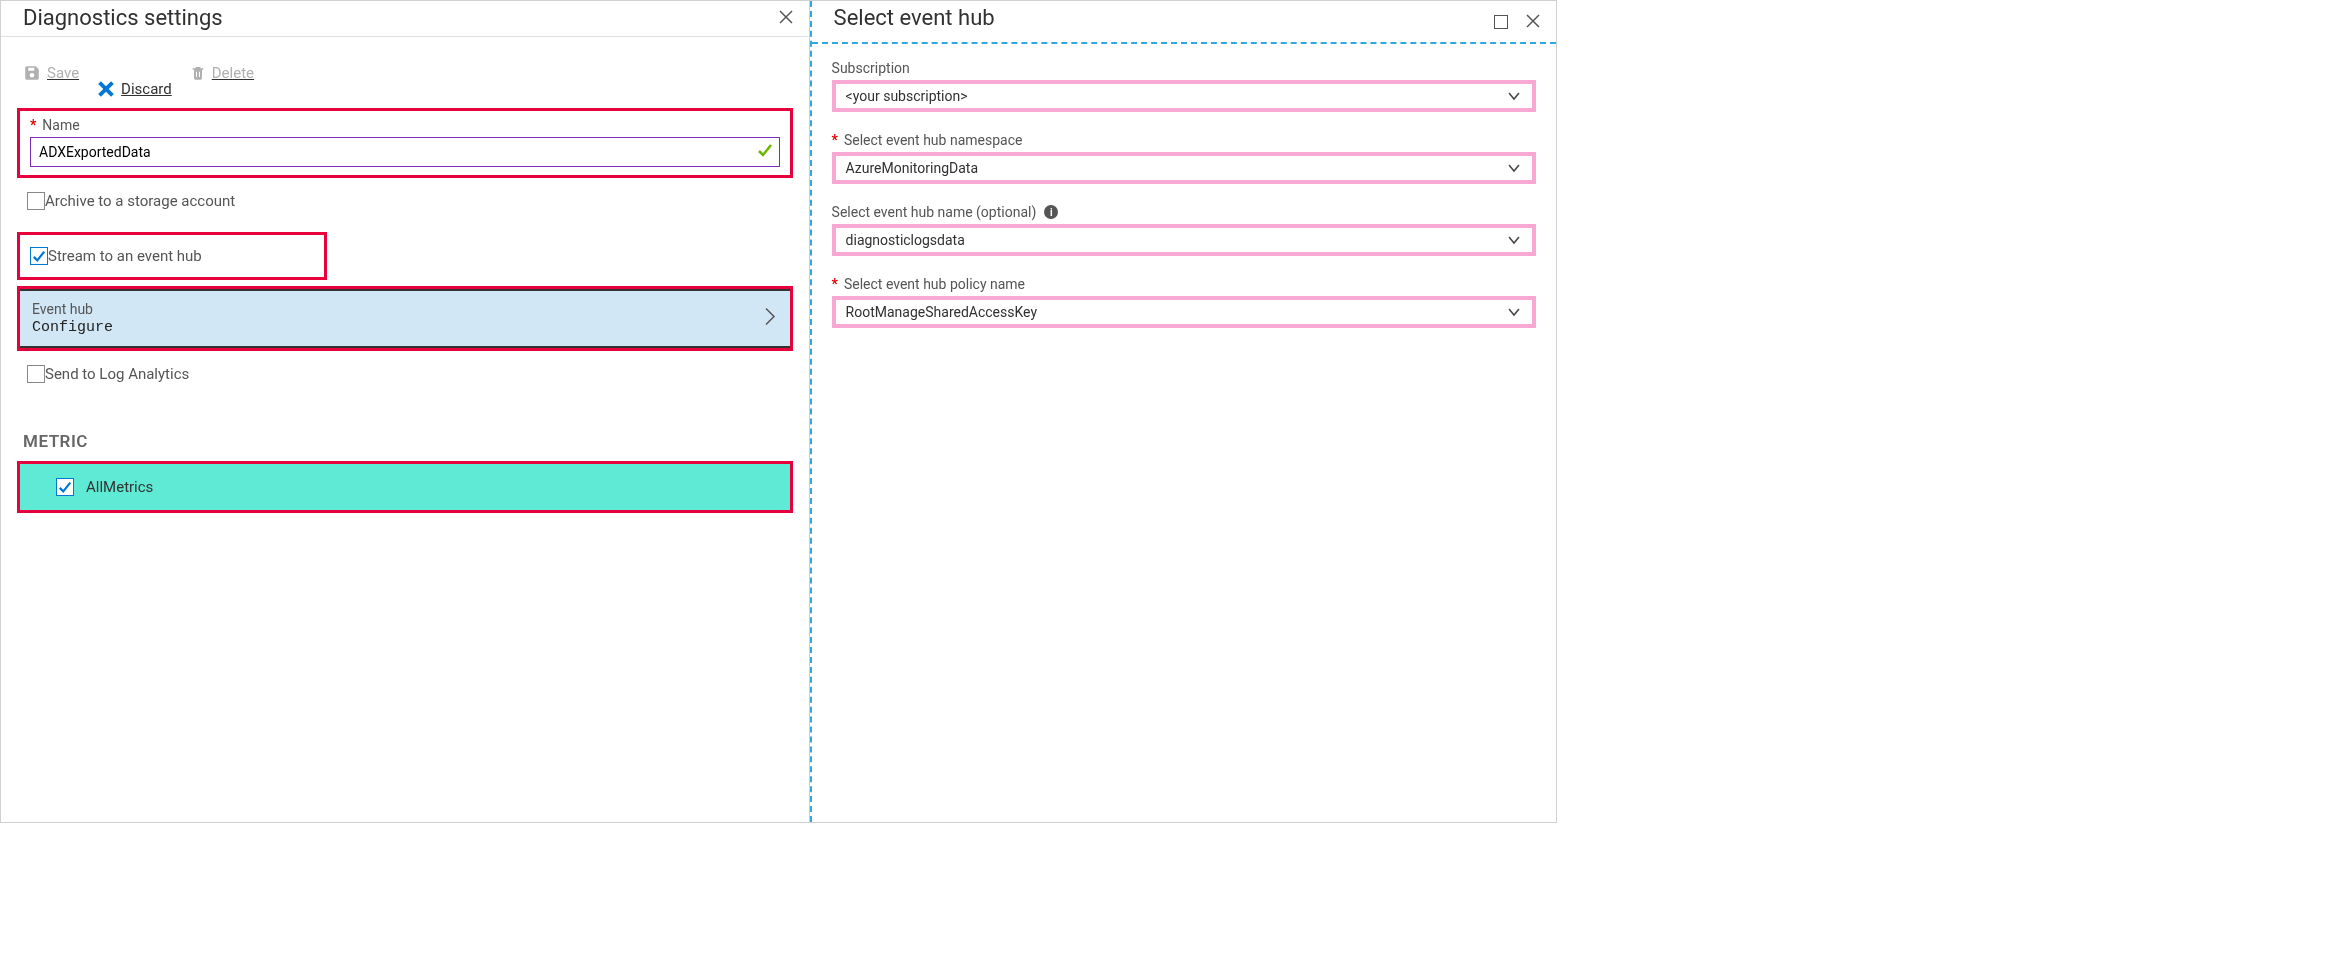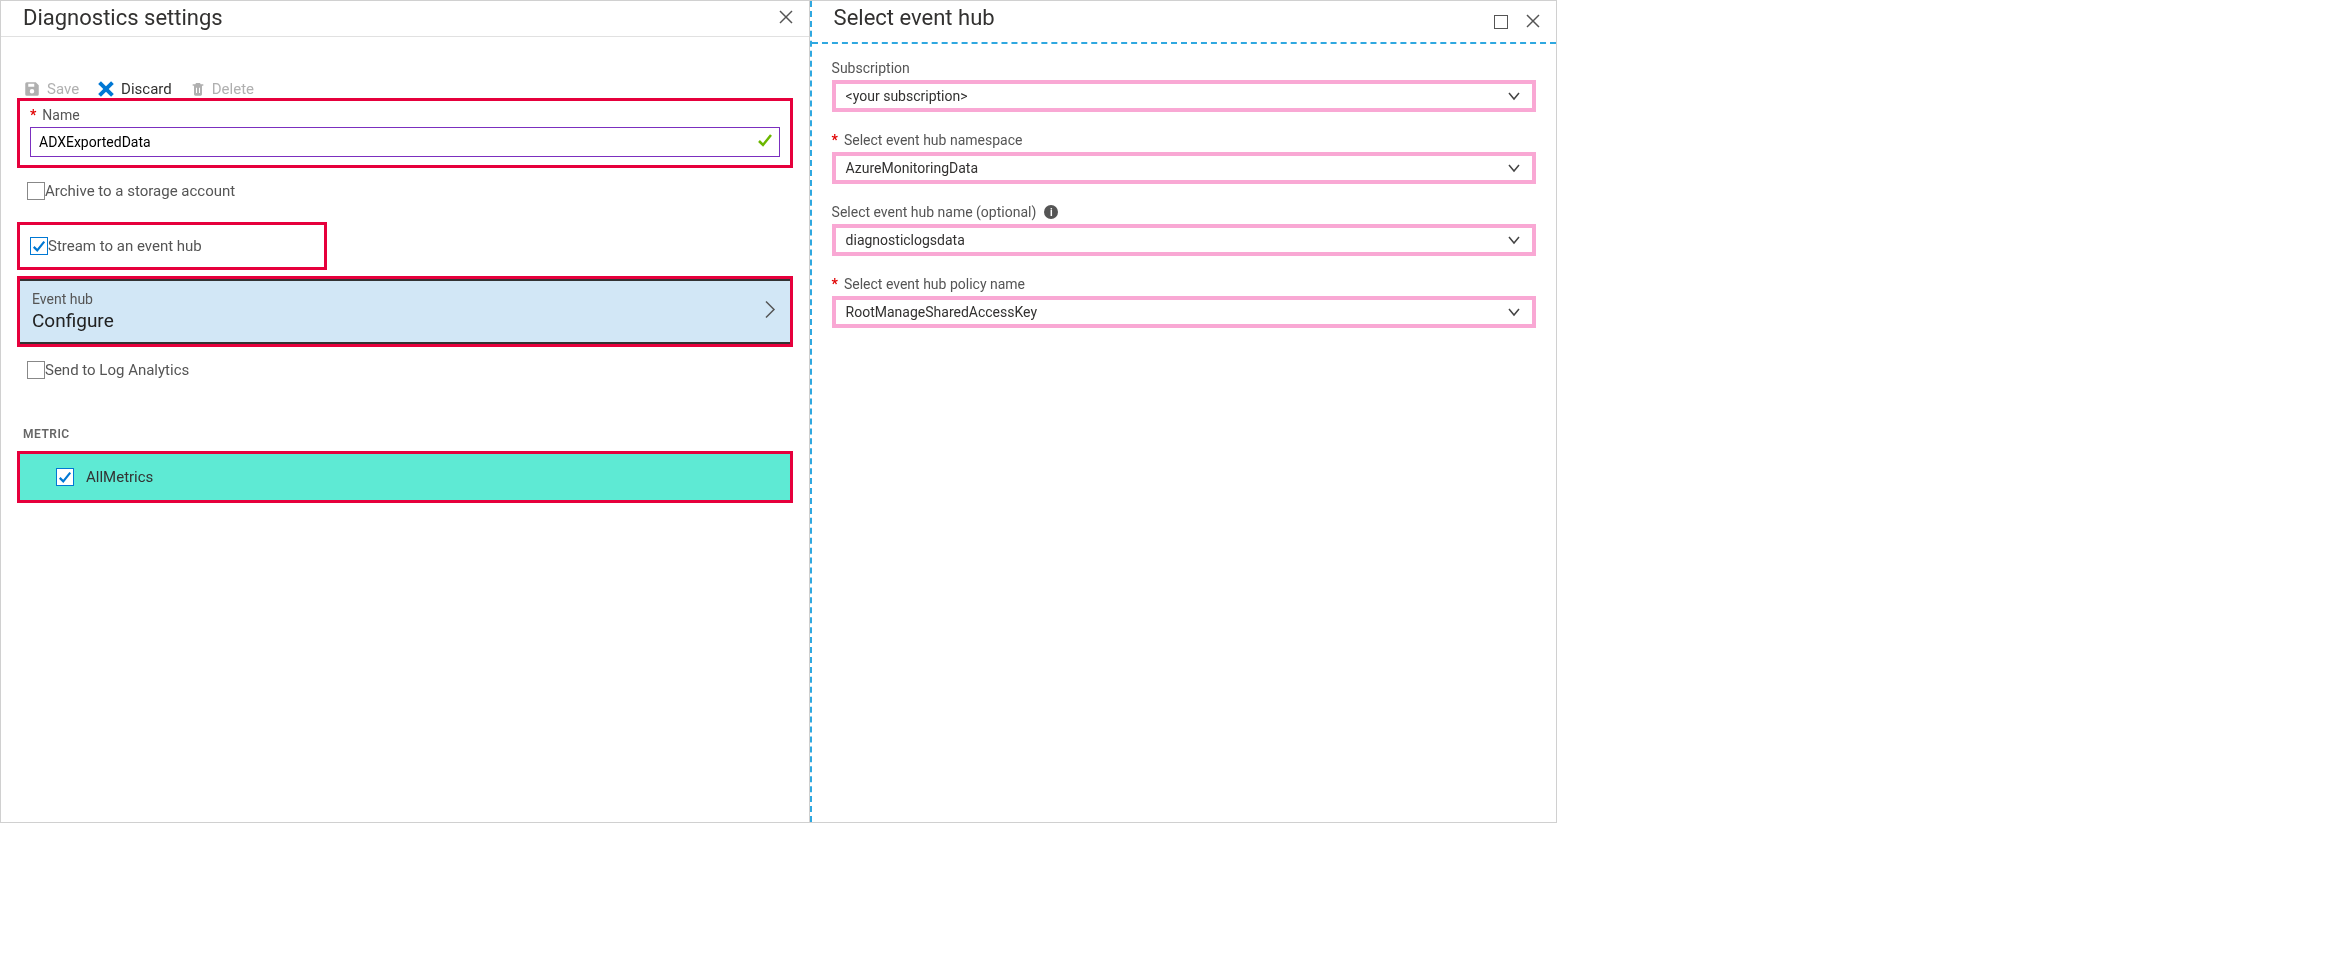--- a/index.html
+++ b/index.html
@@ -36,23 +36,24 @@
     color: #323130;
   }
   .close-x {
     font-size: 18px;
     color: #555;
     cursor: pointer;
     padding: 2px 4px;
   }
   .toolbar {
     display: flex;
-    align-items: flex-end;
+    align-items: center;
     gap: 18px;
-    padding: 10px 22px 0 22px;
+    padding: 10px 22px 10px 22px;
+    text-decoration: underline;
   }
   .toolbar-item {
     display: flex;
     align-items: center;
     gap: 6px;
     font-size: 15px;
     cursor: pointer;
   }
   .toolbar-item.disabled { color: #b0b0b0; }
   .toolbar-item.accent { color: #323130; margin-top: 33px; }
@@ -116,31 +117,31 @@
   .cb svg { display: none; width: 14px; height: 14px; color: #0078d4; }
   .event-hub-box {
     background: #d2e7f6;
     border-top: 2px solid #333;
     border-bottom: 2px solid #333;
     padding: 10px 12px;
     position: relative;
     cursor: pointer;
   }
   .event-hub-box .small { font-size: 14px; color: #555; }
-  .event-hub-box .big { font-size: 19px; color: #222; margin-top: 2px; }
+  .event-hub-box .big { font-size: 15px; color: #222; margin-top: 2px; font-family: Liberation Mono, monospace; }
   .event-hub-box .arrow-r {
     position: absolute;
     right: 14px;
     top: 50%;
     transform: translateY(-50%);
     font-size: 20px;
     color: #555;
   }
   .metric-heading {
-    font-size: 12px;
+    font-size: 17px;
     letter-spacing: 0.5px;
     color: #666;
     margin: 40px 0 10px 6px;
     font-weight: 600;
   }
   .metric-box {
     background: #5eead4;
     padding: 14px 14px 14px 36px;
     display: flex;
     align-items: flex-end;

